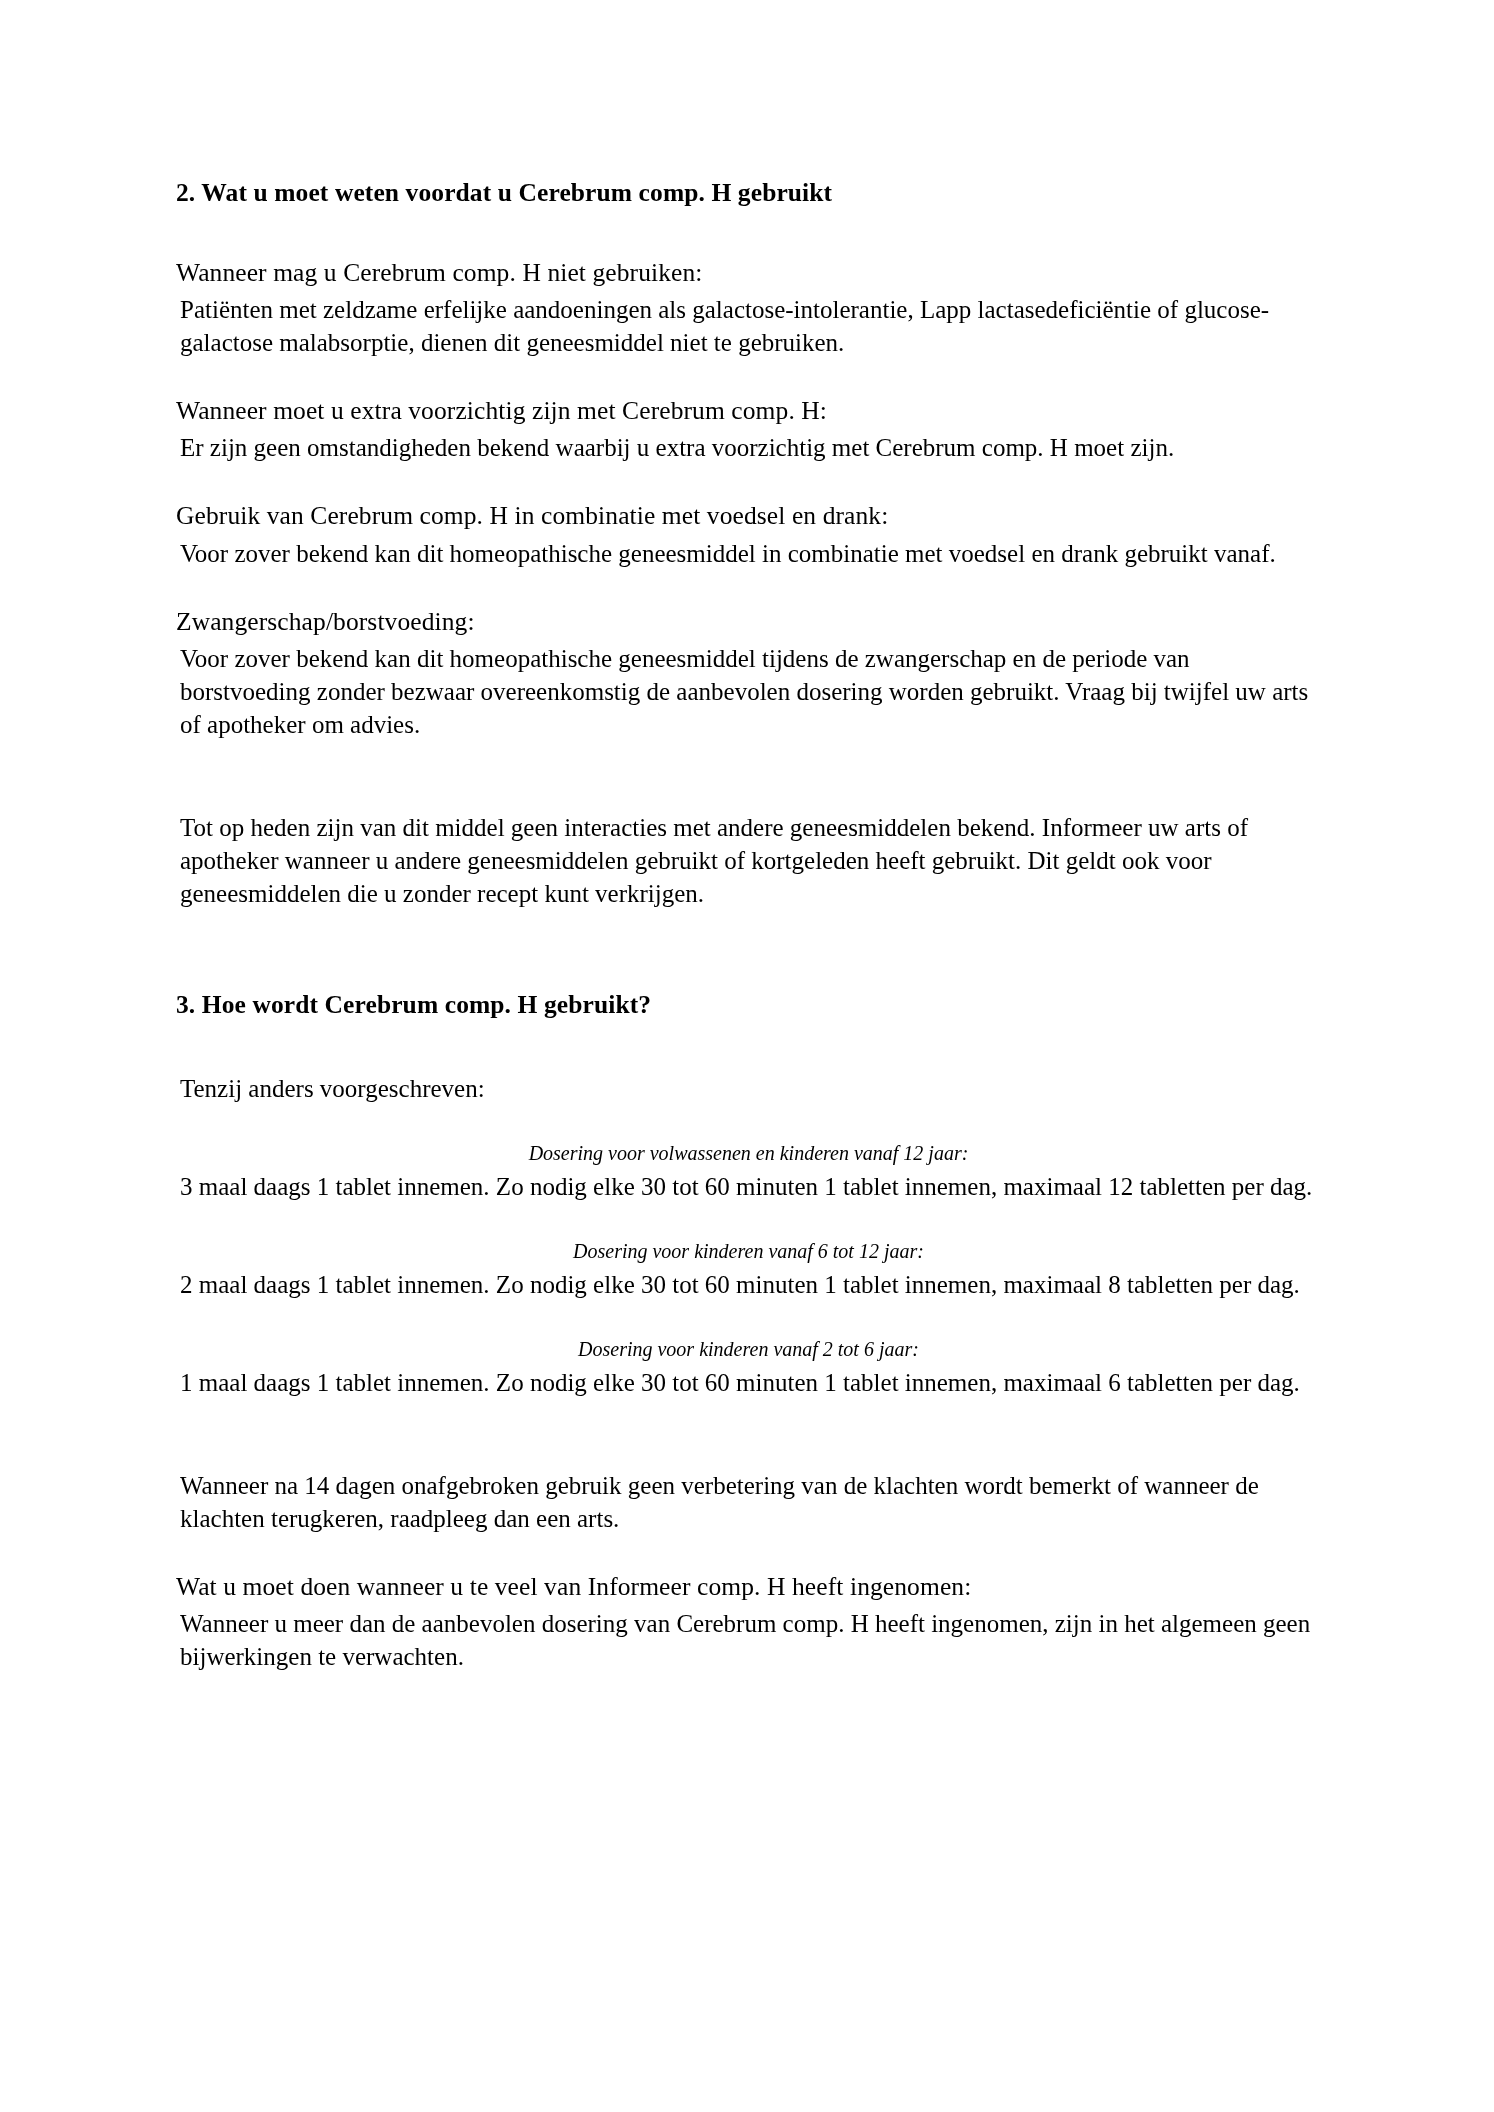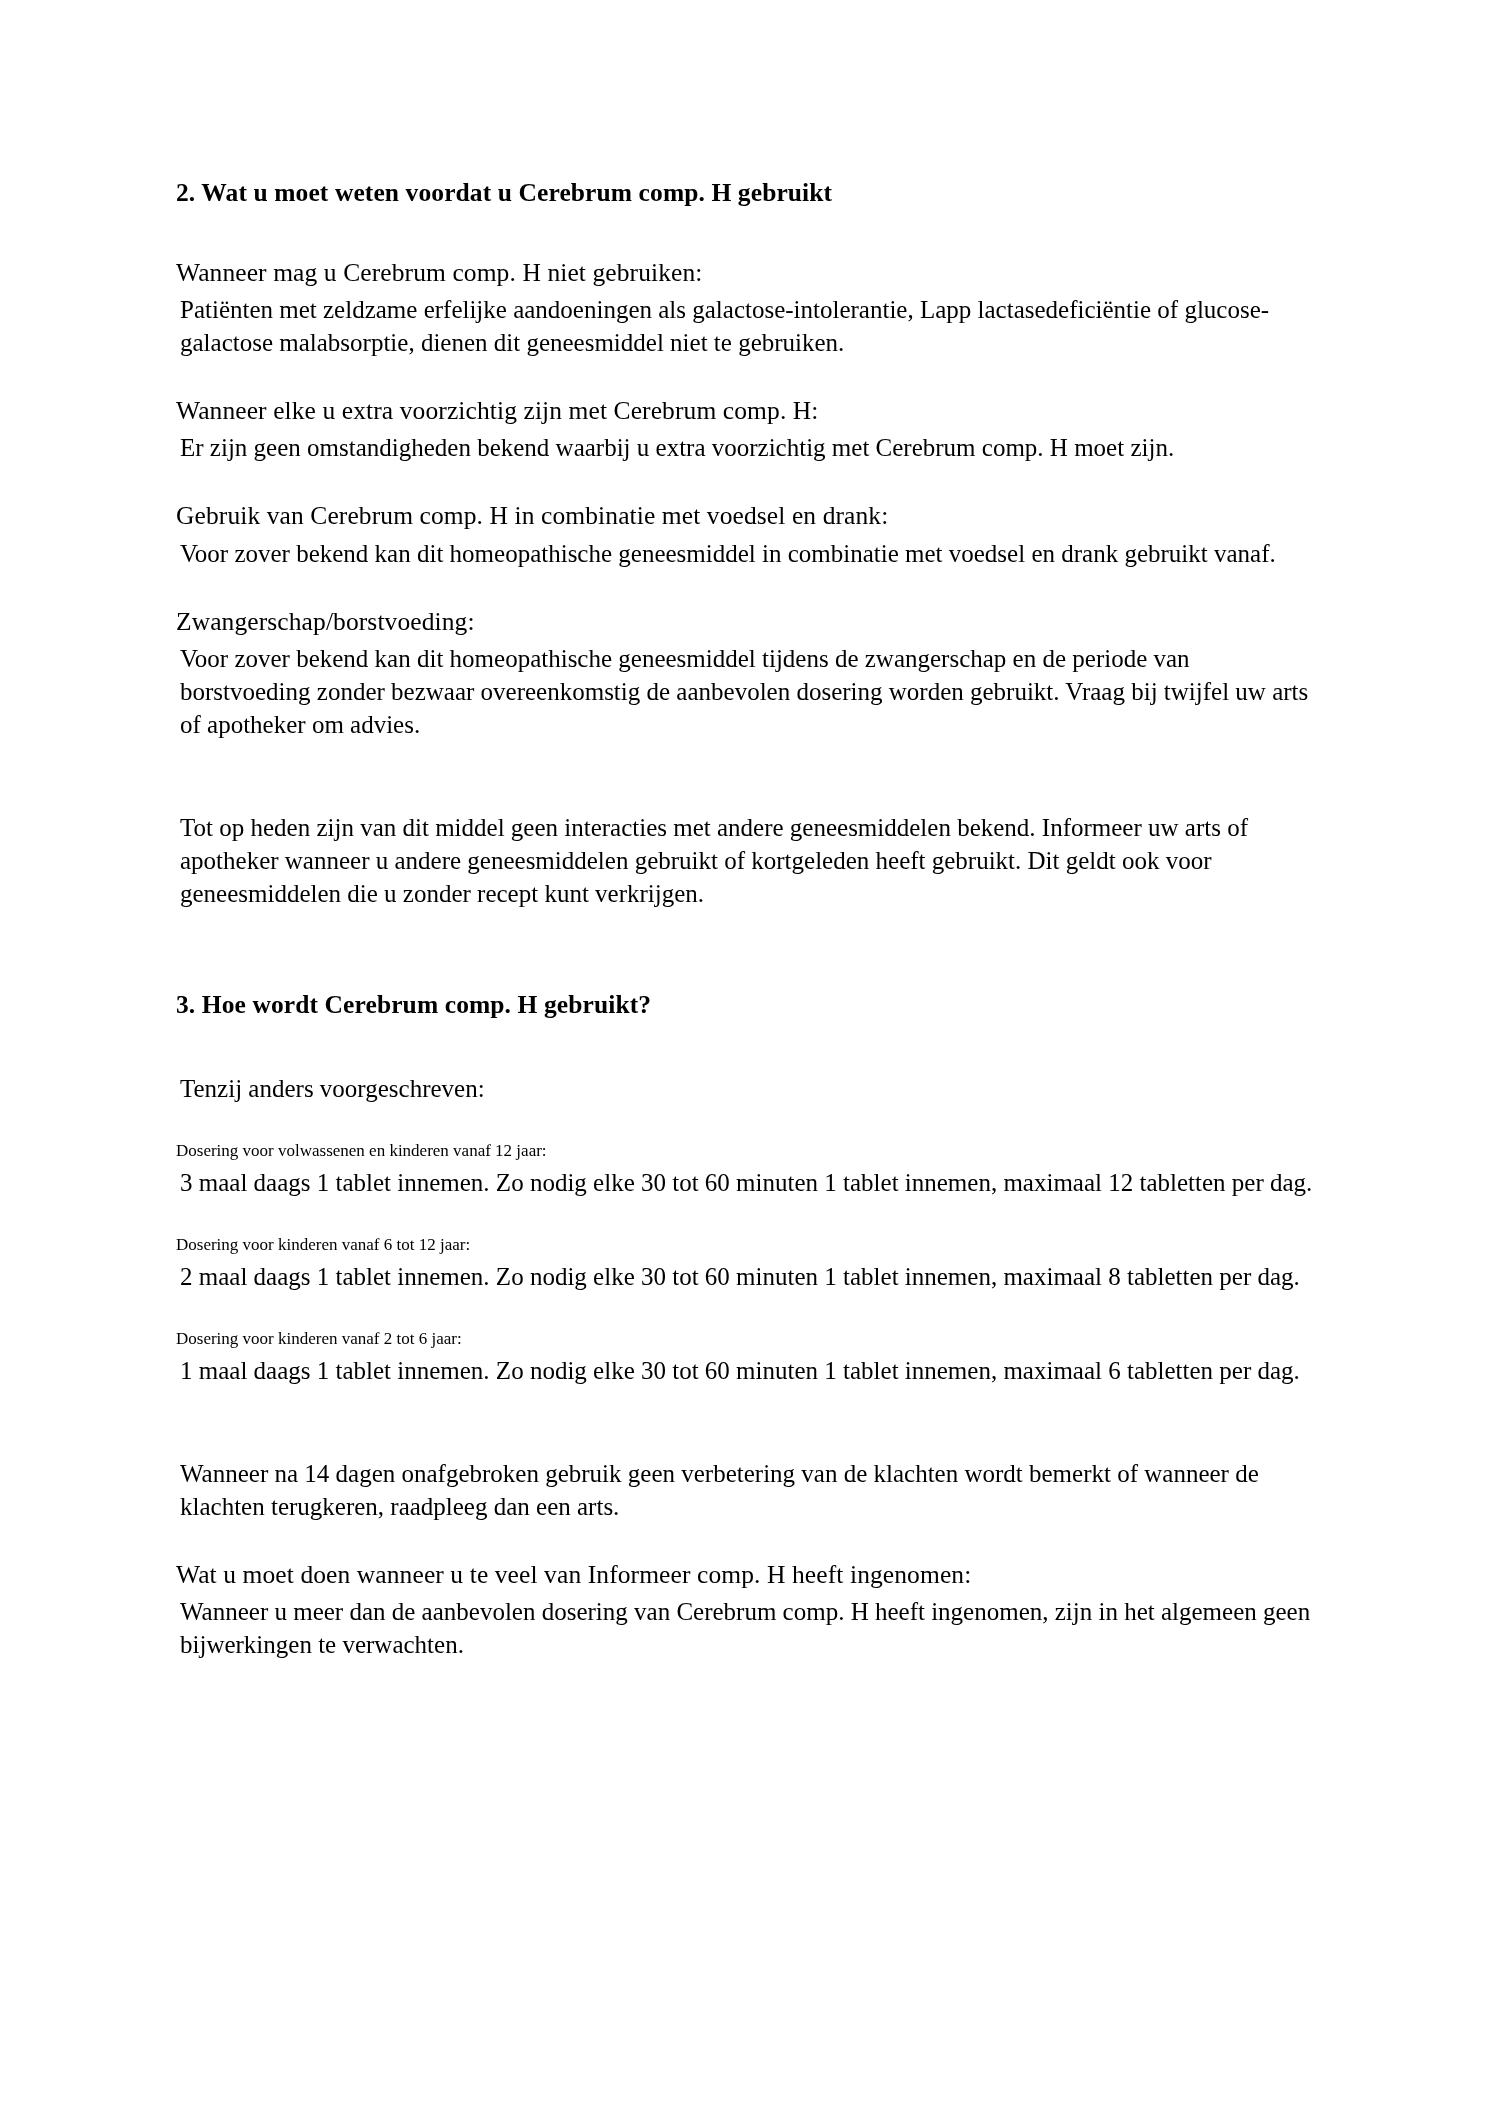--- a/index.html
+++ b/index.html
@@ -35,24 +35,26 @@
     margin: 0;
   }
   .sub-head {
     font-size: 25.5px;
     font-weight: normal;
     line-height: 1.30;
     letter-spacing: 0.1px;
     margin: 0;
   }
   .ital-head {
-    font-size: 17px;
+    font-size: 20px;
+    font-style: italic;
     font-weight: normal;
     line-height: 1.30;
     margin: 0;
+    text-align: center;
   }
   .para {
     font-size: 25px;
     font-weight: normal;
     line-height: 1.32;
     margin: 4px;
     text-align: left;
   }
   
   .gap-sec     { height: 47px; }
@@ -71,21 +73,21 @@
     <div class="gap-sec"></div>
 
     <div class="block">
       <p class="sub-head">Wanneer mag u Cerebrum comp. H niet gebruiken:</p>
       <p class="para">Patiënten met zeldzame erfelijke aandoeningen als galactose-intolerantie, Lapp lactasedeficiëntie of glucose-galactose malabsorptie, dienen dit geneesmiddel niet te gebruiken.</p>
     </div>
 
     <div class="gap-block"></div>
 
     <div class="block">
-      <p class="sub-head">Wanneer elke u extra voorzichtig zijn met Cerebrum comp. H:</p>
+      <p class="sub-head">Wanneer moet u extra voorzichtig zijn met Cerebrum comp. H:</p>
       <p class="para">Er zijn geen omstandigheden bekend waarbij u extra voorzichtig met Cerebrum comp. H moet zijn.</p>
     </div>
 
     <div class="gap-block"></div>
 
     <div class="block">
       <p class="sub-head">Gebruik van Cerebrum comp. H in combinatie met voedsel en drank:</p>
       <p class="para">Voor zover bekend kan dit homeopathische geneesmiddel in combinatie met voedsel en drank gebruikt vanaf.</p>
     </div>
 

